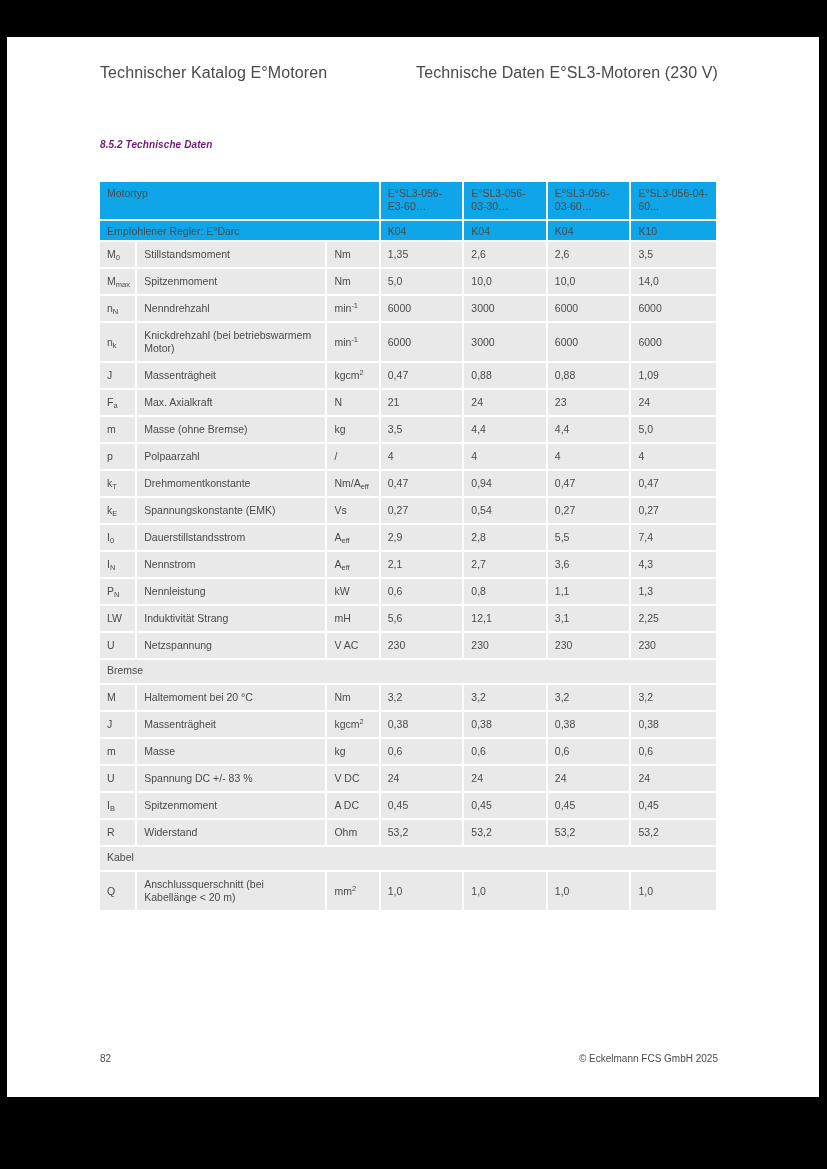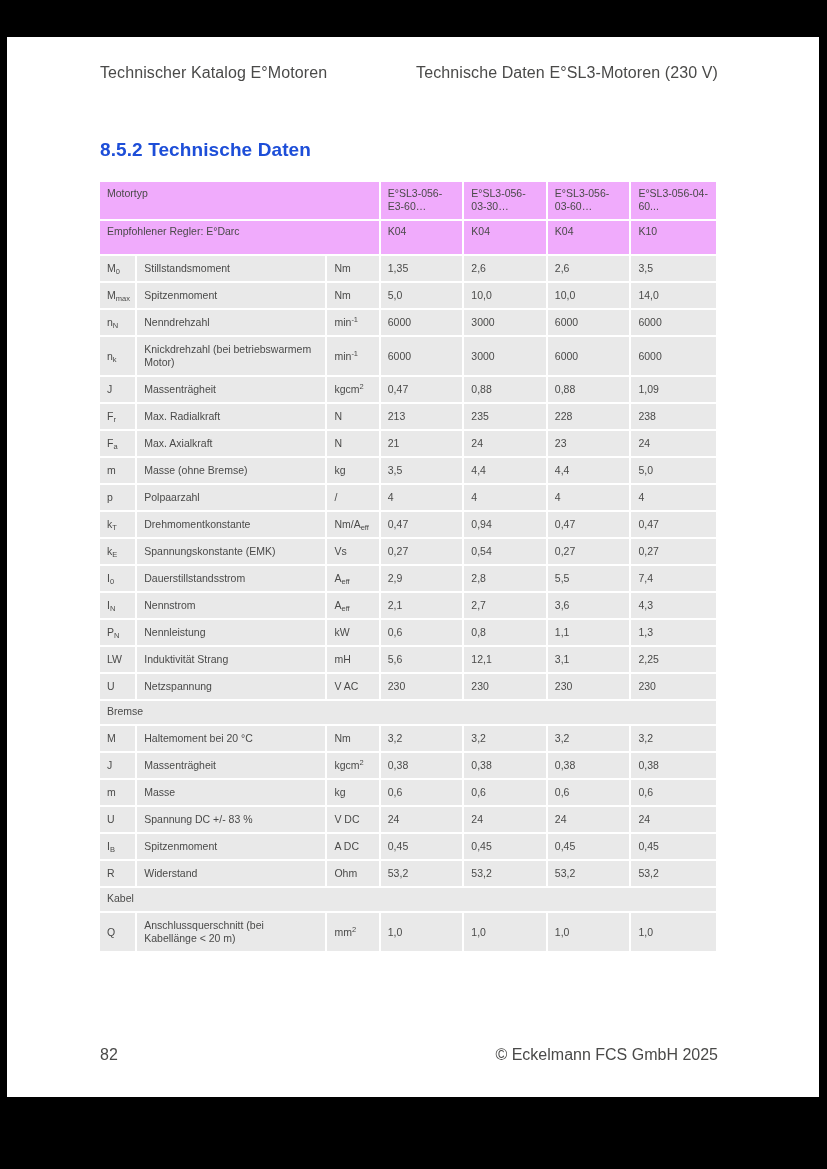--- a/index.html
+++ b/index.html
@@ -15,46 +15,46 @@
     background:#fff;overflow:hidden;
   }
   .content{position:absolute;left:93px;top:0;width:618px;}
   .running-head{
     position:absolute;top:27px;left:0;width:618px;
     display:flex;justify-content:space-between;
     font-size:16px;color:#4a4a49;letter-spacing:.1px;align-items:flex-end;
   }
   .section-title{
     position:absolute;top:102px;left:0;
-    font-size:19px;font-weight:600;color:#1d4ed8;letter-spacing:.1px;
+    font-size:10px;font-weight:600;color:#701a75;letter-spacing:.1px;font-style:italic;
   }
   table.tech{
     position:absolute;top:143px;left:-2px;
     width:620px;table-layout:fixed;
     border-collapse:separate;border-spacing:2px;
   }
   table.tech td{
     background:#e9e9e9;
     color:#4a4a49;font-size:10.5px;line-height:13px;
     padding:6px 7px;vertical-align:middle;
     overflow:hidden;
   }
   table.tech td.head{
-    background:#f0abfc;vertical-align:top;padding-top:5px;
-  }
-  table.tech tr.subhead td{padding-top:4px;padding-bottom:16px;}
+    background:#0ea5e9;vertical-align:top;padding-top:5px;
+  }
+  table.tech tr.subhead td{padding-top:4px;padding-bottom:2px;}
   table.tech td.sec{padding-top:4px;}
   table.tech td.val{}
   sub,sup{font-size:7.5px;line-height:0;}
   sub{vertical-align:-2px;}
   sup{vertical-align:4px;}
   .footer{
     position:absolute;bottom:33px;left:93px;width:618px;
     display:flex;justify-content:space-between;
-    font-size:16px;color:#4a4a49;
+    font-size:10px;color:#4a4a49;
   }
 </style>
 </head>
 <body style="background: rgb(0, 0, 0);">
 
 <div class="sheet" style="background: rgb(255, 255, 255);">
   <div class="content">
 
     <div class="running-head">
       <span>Technischer Katalog E°Motoren</span>
@@ -127,29 +127,20 @@
           <tr>
             <td class="sym">J</td>
             <td class="desc">Massenträgheit</td>
             <td class="unit">kgcm<sup>2</sup></td>
             <td class="val">0,47</td>
             <td class="val">0,88</td>
             <td class="val">0,88</td>
             <td class="val">1,09</td>
           </tr>
           <tr>
-            <td class="sym">F<sub>r</sub></td>
-            <td class="desc">Max. Radialkraft</td>
-            <td class="unit">N</td>
-            <td class="val">213</td>
-            <td class="val">235</td>
-            <td class="val">228</td>
-            <td class="val">238</td>
-          </tr>
-          <tr>
             <td class="sym">F<sub>a</sub></td>
             <td class="desc">Max. Axialkraft</td>
             <td class="unit">N</td>
             <td class="val">21</td>
             <td class="val">24</td>
             <td class="val">23</td>
             <td class="val">24</td>
           </tr>
           <tr>
             <td class="sym">m</td>

